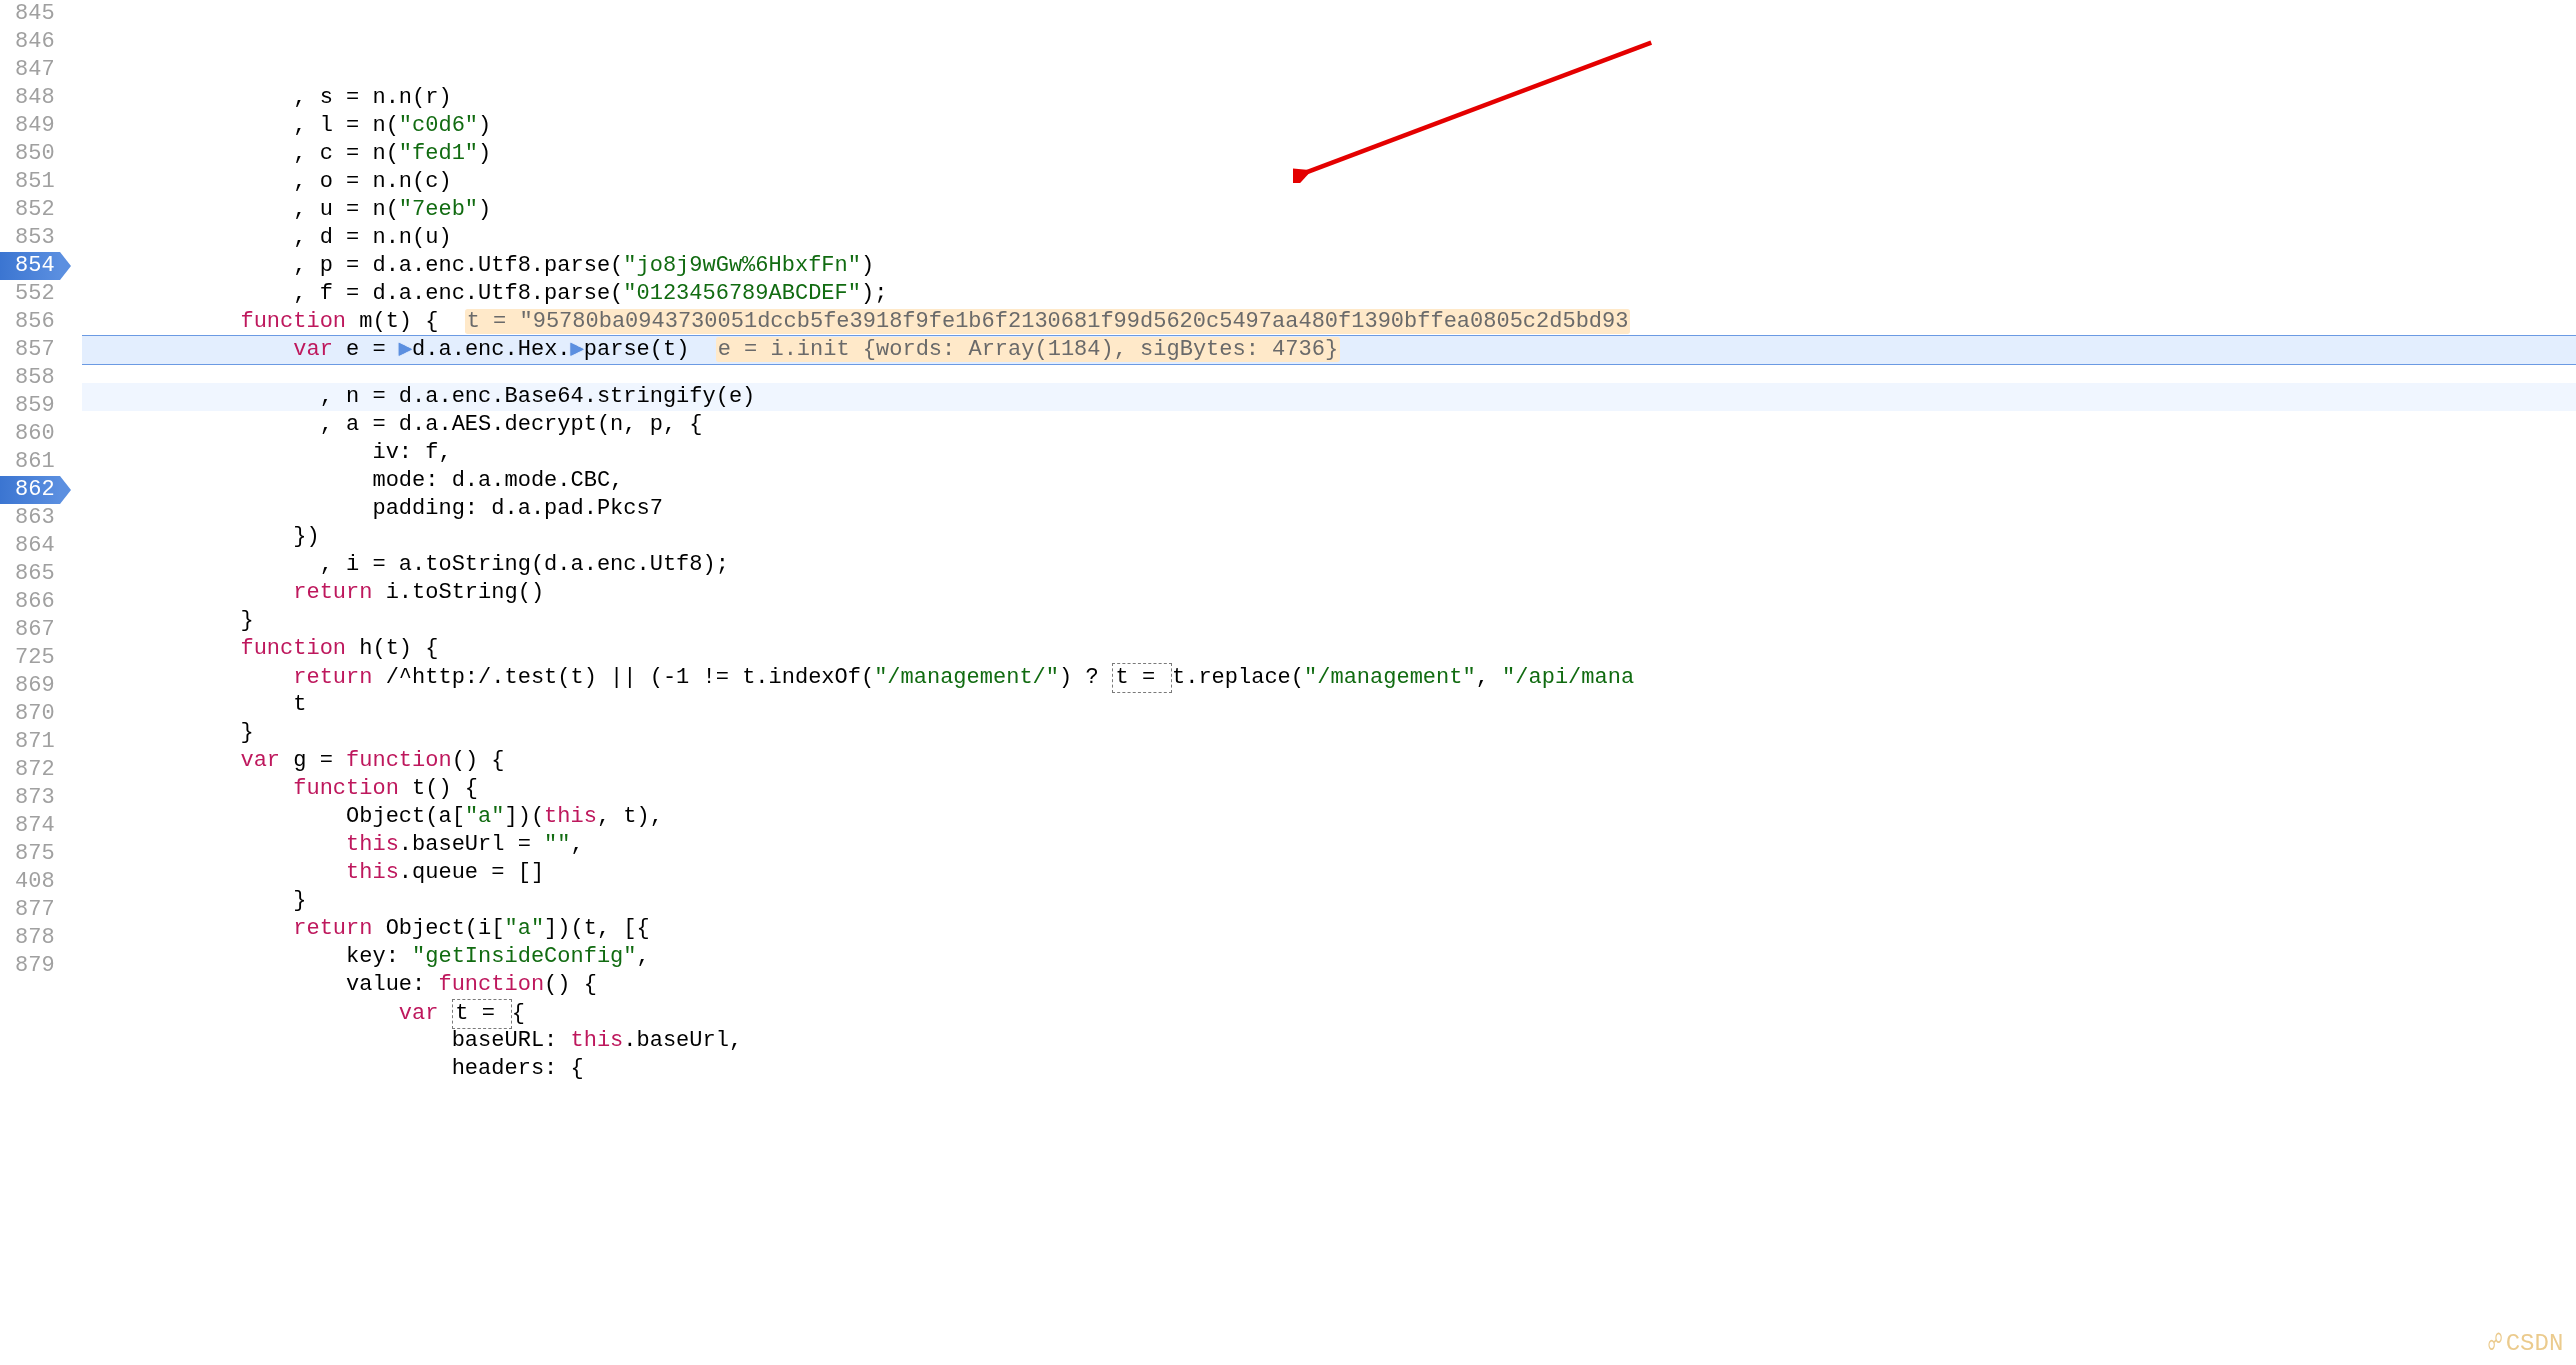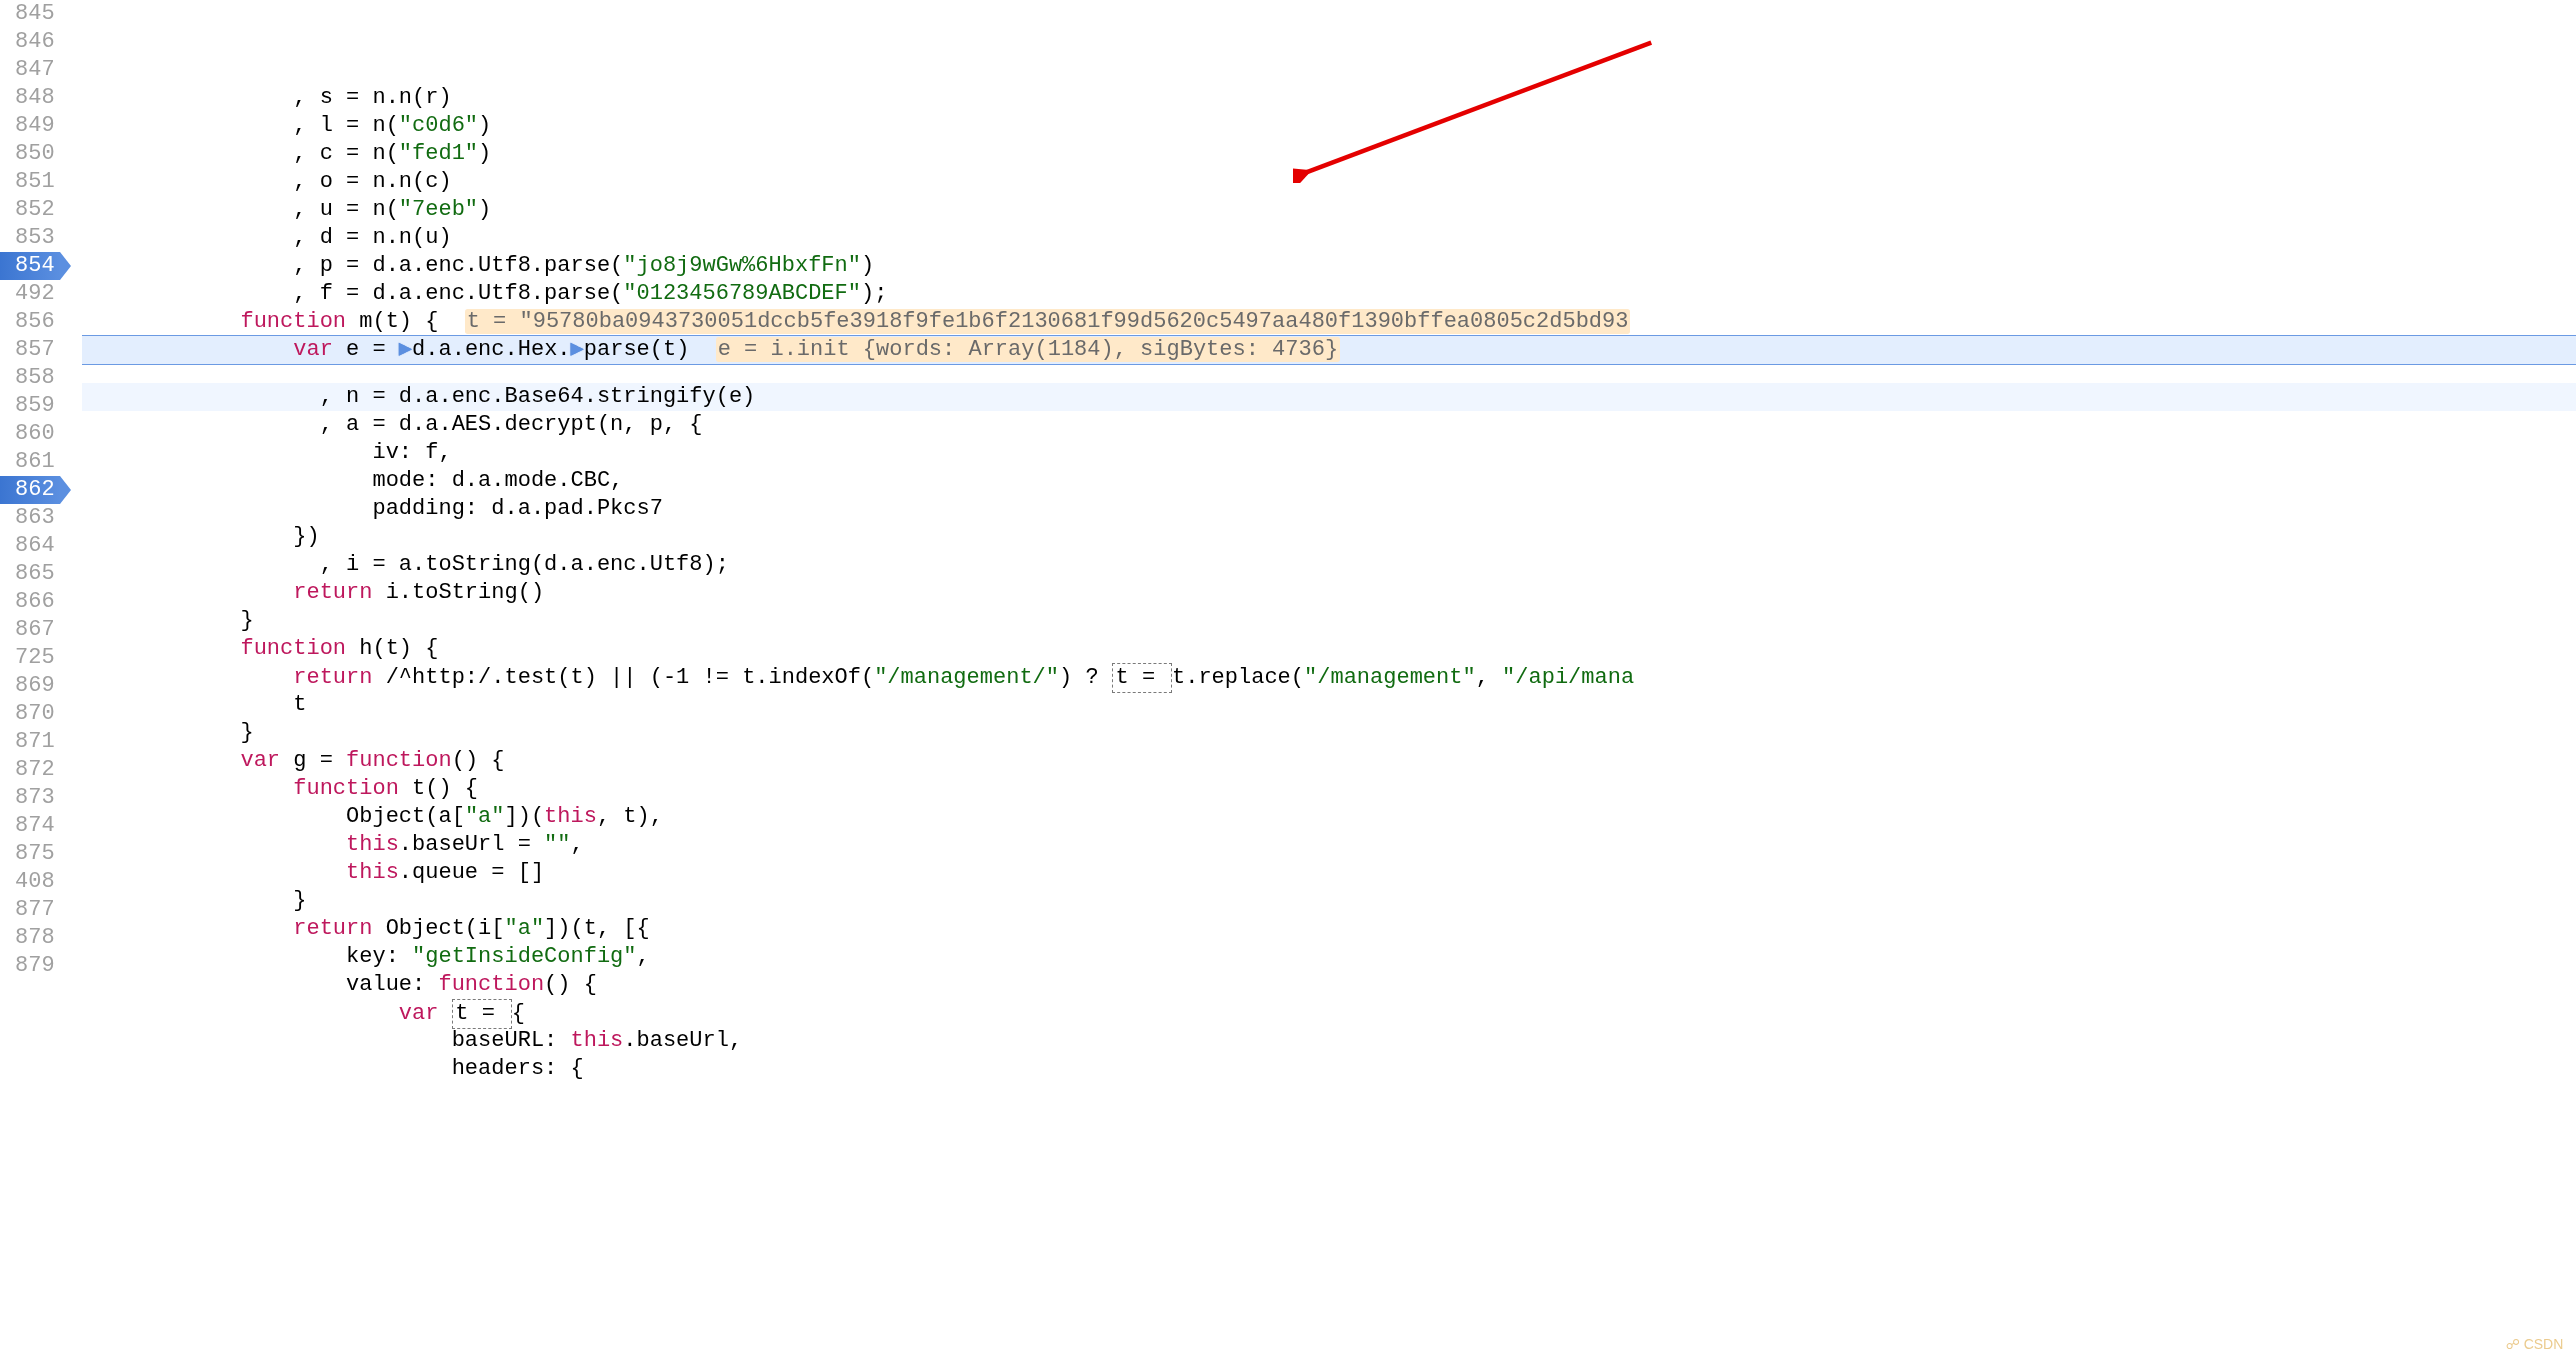--- a/index.html
+++ b/index.html
@@ -31,39 +31,39 @@
 
 .pause-marker { display:inline-block; position:relative; color:#5b8fe0; text-shadow:0 0 0.9px #3b75d1; }
 
 
 .dashbox { border:1.4px dashed #7a7a7a; padding:0 2.7px; display:inline-block; }
 
 
 .arrow { position:absolute; left:1233px; top:38px; width:363px; height:145px; pointer-events:none; }
 
 
-.wm { position:absolute; right:12.7px; bottom:7.3px; color:#e8c27a; font-family:Liberation Sans, sans-serif; font-size:14px; opacity:.85; }
+.wm { position:absolute; right:12.7px; bottom:7.3px; color:#e8c27a; font-family:Liberation Mono, monospace; font-size:24px; opacity:.85; }
 .wm::before { content:"\260D"; color:#e8c27a; margin-right:3.6px; }
 </style>
 </head>
 <body>
 
 <div class="code-area">
   <div class="gutter">
       <div class="ln">845</div>
       <div class="ln">846</div>
       <div class="ln">847</div>
       <div class="ln">848</div>
       <div class="ln">849</div>
       <div class="ln">850</div>
       <div class="ln">851</div>
       <div class="ln">852</div>
       <div class="ln">853</div>
       <div class="ln bp">854</div>
-      <div class="ln">492</div>
+      <div class="ln">552</div>
       <div class="ln">856</div>
       <div class="ln">857</div>
       <div class="ln">858</div>
       <div class="ln">859</div>
       <div class="ln">860</div>
       <div class="ln">861</div>
       <div class="ln bp">862</div>
       <div class="ln">863</div>
       <div class="ln">864</div>
       <div class="ln">865</div>

